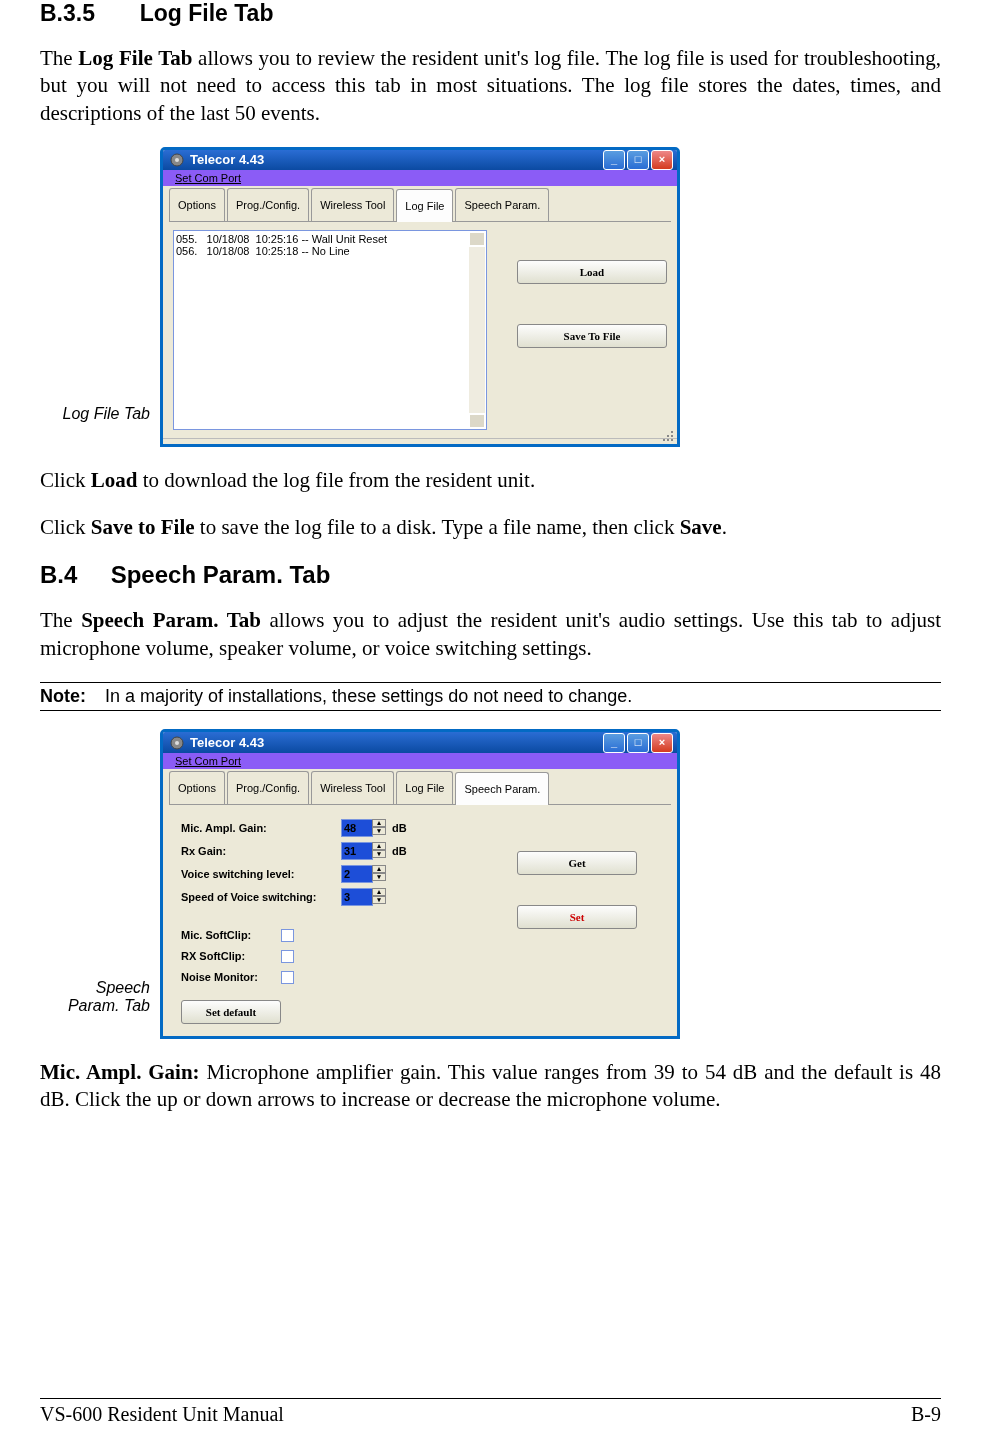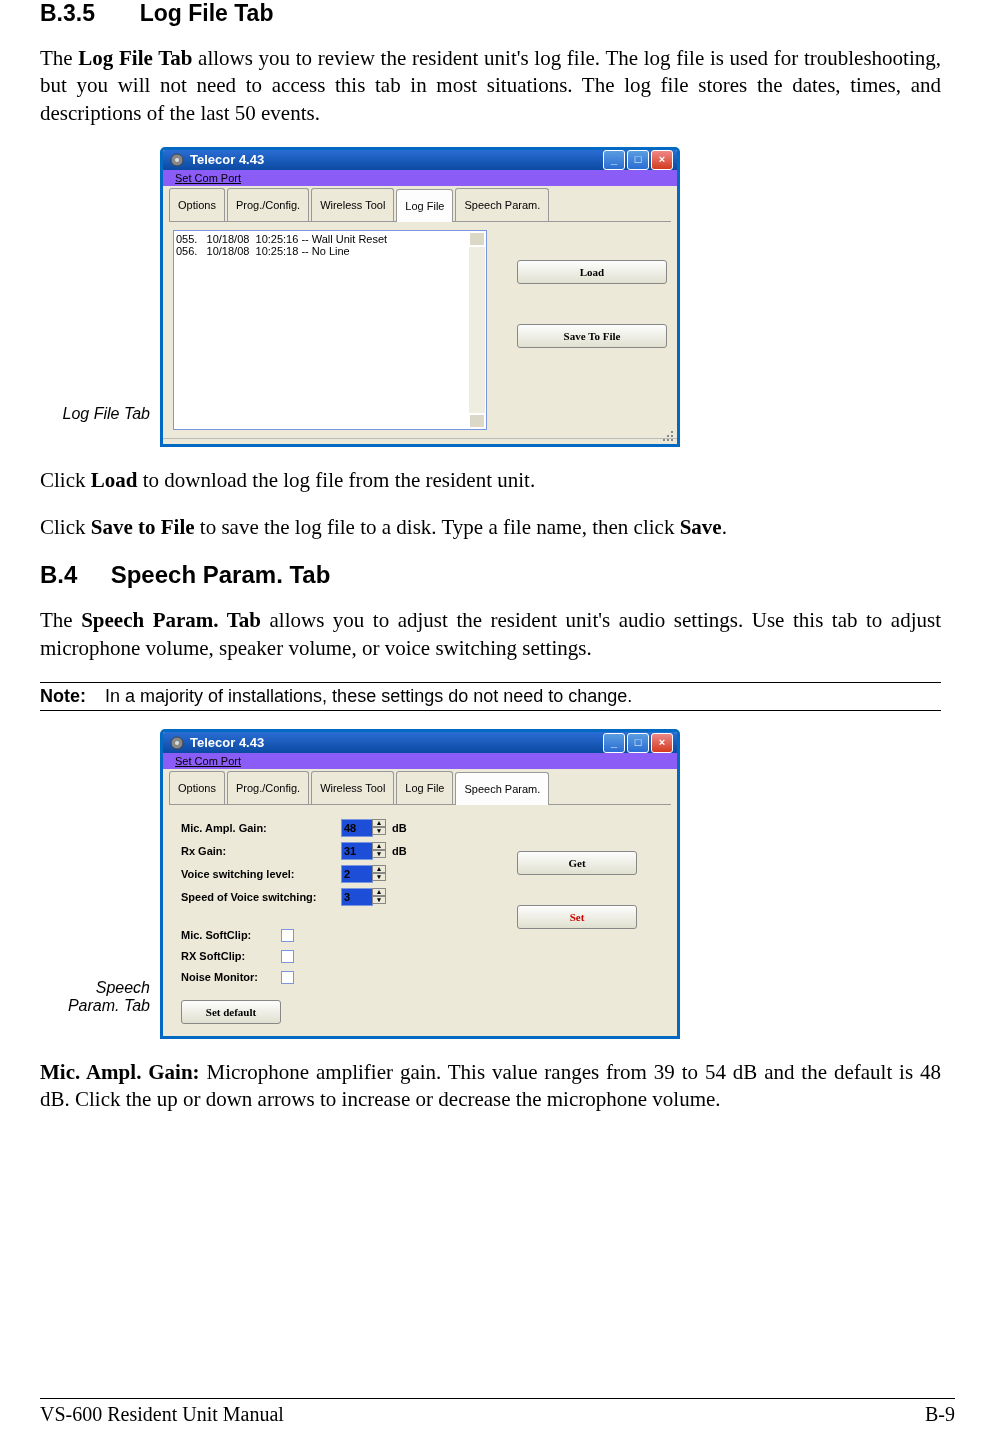--- a/index.html
+++ b/index.html
@@ -60,21 +60,21 @@
     .chkrow { display: flex; align-items: center; height: 20px; font-weight: bold; font-size: 11px; margin-bottom: 1px;}
     .chk { width: 13px; height: 13px; border: 1px solid #7a96df; background: #fff; }
     .chklbl { width: 100px; }
     .btn-get { position: absolute; right: 40px; top: 46px; width: 120px; }
     .btn-set { position: absolute; right: 40px; top: 100px; width: 120px; color: #c00; }
     .btn-default { width: 100px; margin-top: 12px; }
     .okbar { height: 28px; display: flex; align-items: center; justify-content: center; background: #ece9d8; border-top: 1px solid #bbb; }
     .okbar .winbtn { width: 160px; }
     .note-row { font-family: Arial, Helvetica, sans-serif; font-size: 18px; margin: 18px 0 18px; border-top: 1px solid #000; border-bottom: 1px solid #000; padding: 3px 0; }
     .note-row .bold { font-weight: bold; margin-right: 14px; text-align: center; }
-    .footer { position: absolute; bottom: 26px; left: 40px; right: 26px; border-top: 1px solid #000; padding-top: 4px; display: flex; justify-content: space-between; font-size: 20px; }
+    .footer { position: absolute; bottom: 26px; left: 40px; right: 40px; border-top: 1px solid #000; padding-top: 4px; display: flex; justify-content: space-between; font-size: 20px; }
   </style>
 </head>
 <body>
 
 <div class="heading-3">
   <span>B.3.5</span>
   &nbsp;&nbsp;&nbsp;&nbsp;&nbsp;
   <span>Log File Tab</span>
 </div>
 

